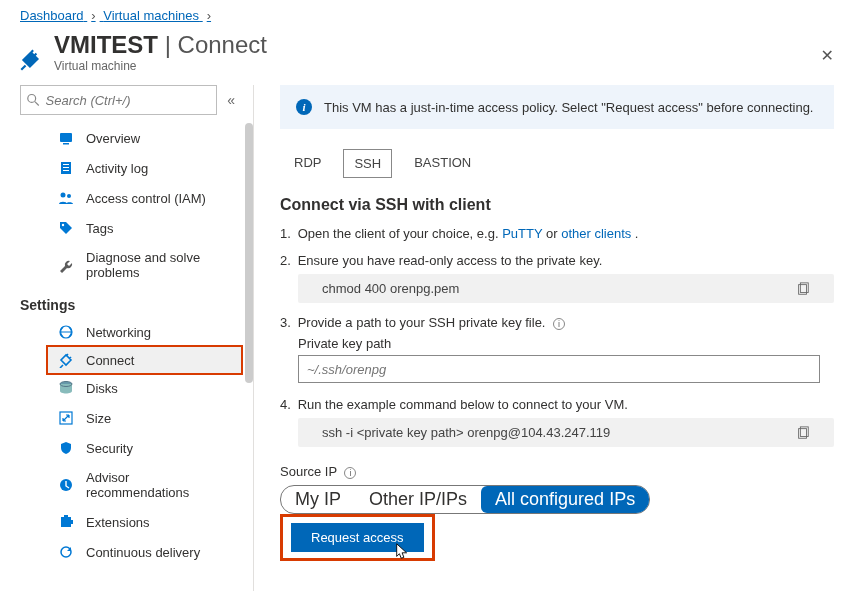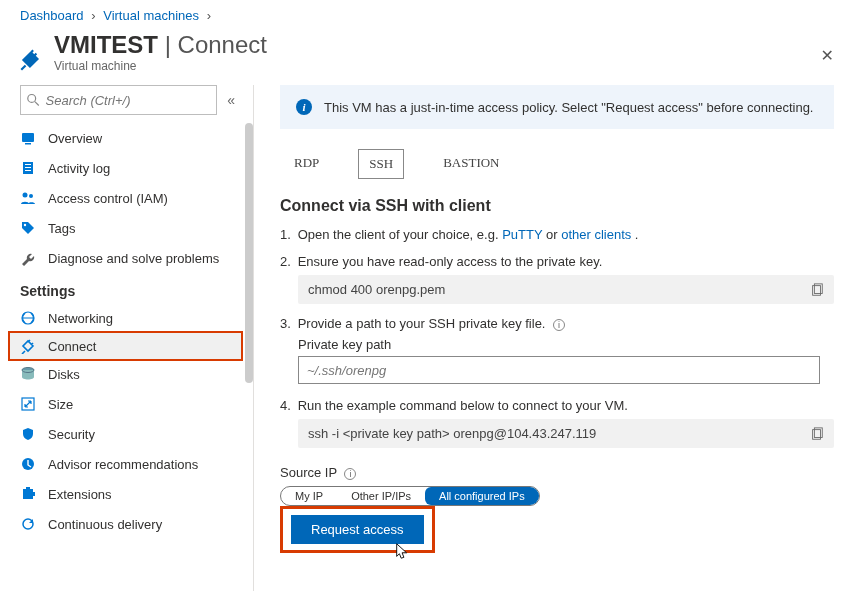--- a/index.html
+++ b/index.html
@@ -11,20 +11,21 @@
     width: 852px;
     height: 596px;
     overflow: hidden;
     position: relative;
   }
   a { color: #0067b8; text-decoration: none; cursor: pointer; }
   .breadcrumb {
     padding: 8px 20px 4px 20px;
     font-size: 13px;
     color: #0067b8;
+    text-decoration: underline;
   }
   .breadcrumb span.sep { color: #555; margin: 0 4px; }
   .page-header {
     display: flex;
     align-items: flex-end;
     padding: 4px 20px 12px 18px;
   }
   .page-header .plug-icon {
     width: 26px; height: 26px;
     margin-right: 10px;
@@ -76,21 +77,21 @@
     width: 100%;
     color: #444;
     font-style: italic;
   }
   .collapse-chev {
     margin-left: 10px;
     color: #666;
     font-size: 14px;
     cursor: pointer;
   }
-  .nav-list { list-style: none; }
+  .nav-list { list-style: none; margin-left: 38px; }
   .nav-list li {
     display: flex;
     align-items: center;
     padding: 7px 20px;
     font-size: 13px;
     cursor: pointer;
   }
   .nav-list li .ic {
     width: 16px; height: 16px;
     margin-right: 12px;
@@ -142,23 +143,22 @@
     display: inline-flex;
     align-items: center; justify-content: center;
     font-size: 11px;
     font-weight: bold;
     margin-right: 12px;
     font-style: italic;
     font-family: Georgia, serif;
   }
   .tabs {
     display: flex;
-    gap: 29px;
+    gap: 12px;
     margin: 0 0 18px 4px;
-    font-family: Liberation Serif, serif;
   }
   .tab {
     padding: 6px 10px;
     font-size: 13px;
     color: #444;
     cursor: pointer;
   }
   .tab.active {
     border: 1px solid #888;
   }
@@ -166,21 +166,21 @@
     font-size: 16px;
     font-weight: 600;
     margin-bottom: 12px;
   }
   .steps { list-style: none; font-size: 13px; }
   .steps li { margin-bottom: 12px; }
   .steps .num { display: inline-block; width: 14px; }
   .code-block {
     background: #f1f1f1;
     border-radius: 2px;
-    padding: 7px 10px;
+    padding: 7px 24px;
     font-size: 13px;
     color: #444;
     margin-top: 6px;
     margin-left: 18px;
     display: flex;
     align-items: center;
     justify-content: space-between;
   }
   .code-block .copy {
     cursor: pointer;
@@ -215,21 +215,21 @@
   .source-ip-row {
     margin-top: 17px;
     font-size: 13px;
   }
   .pill-group {
     display: inline-flex;
     border: 1px solid #777;
     border-radius: 14px;
     overflow: hidden;
     margin-top: 6px;
-    font-size: 11px;
+    font-size: 18px;
   }
   .pill {
     padding: 3px 14px;
     cursor: pointer;
   }
   .pill.active {
     background: #0067b8;
     color: #fff;
     border-radius: 6px;
   }

